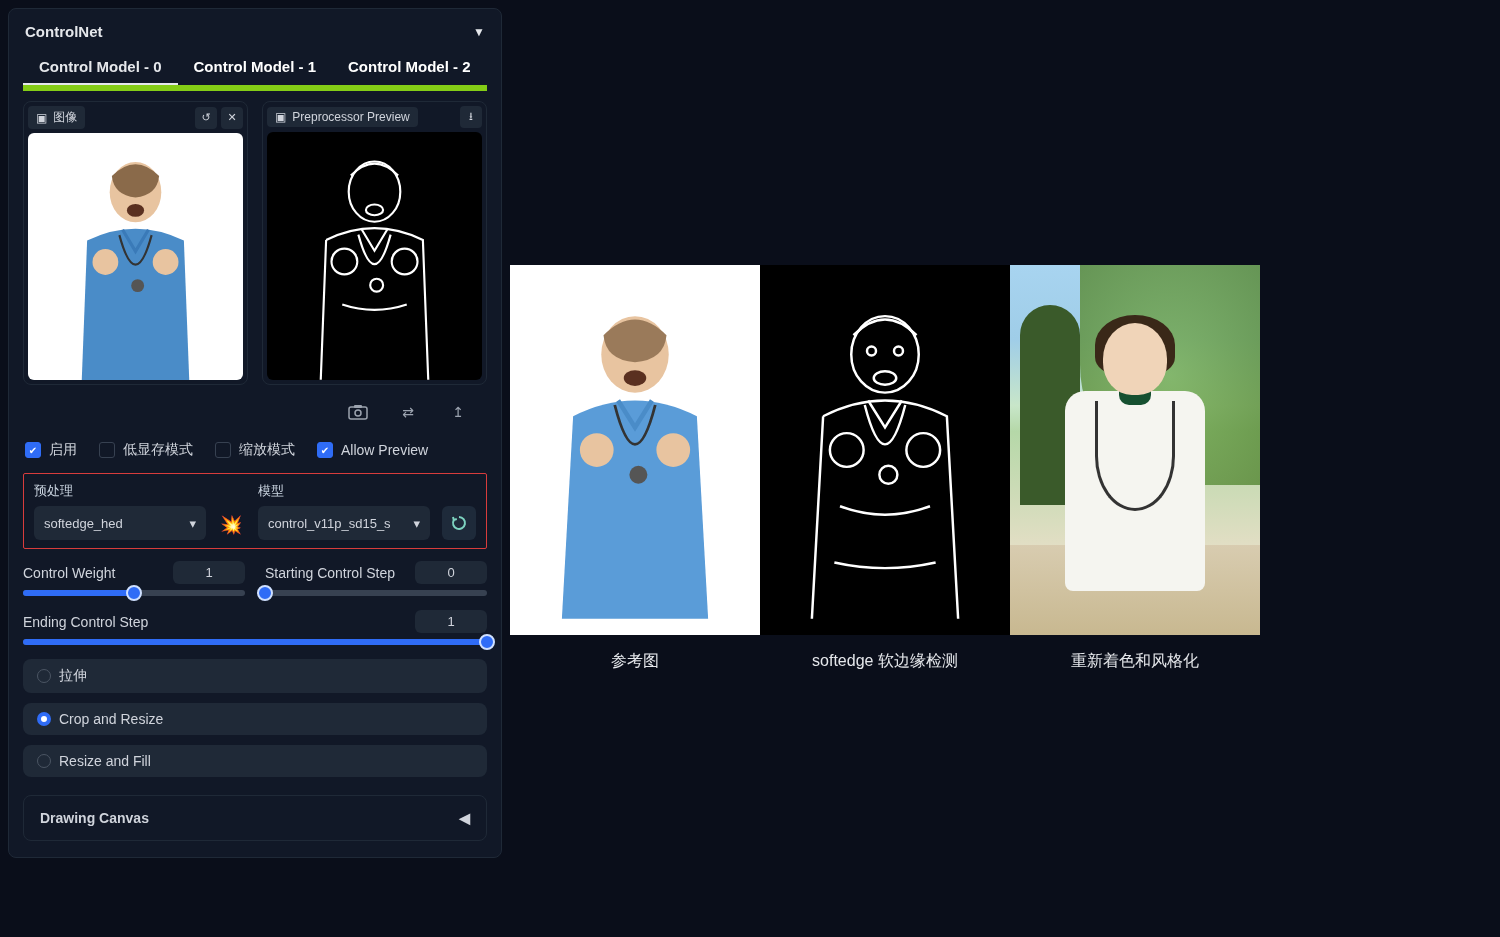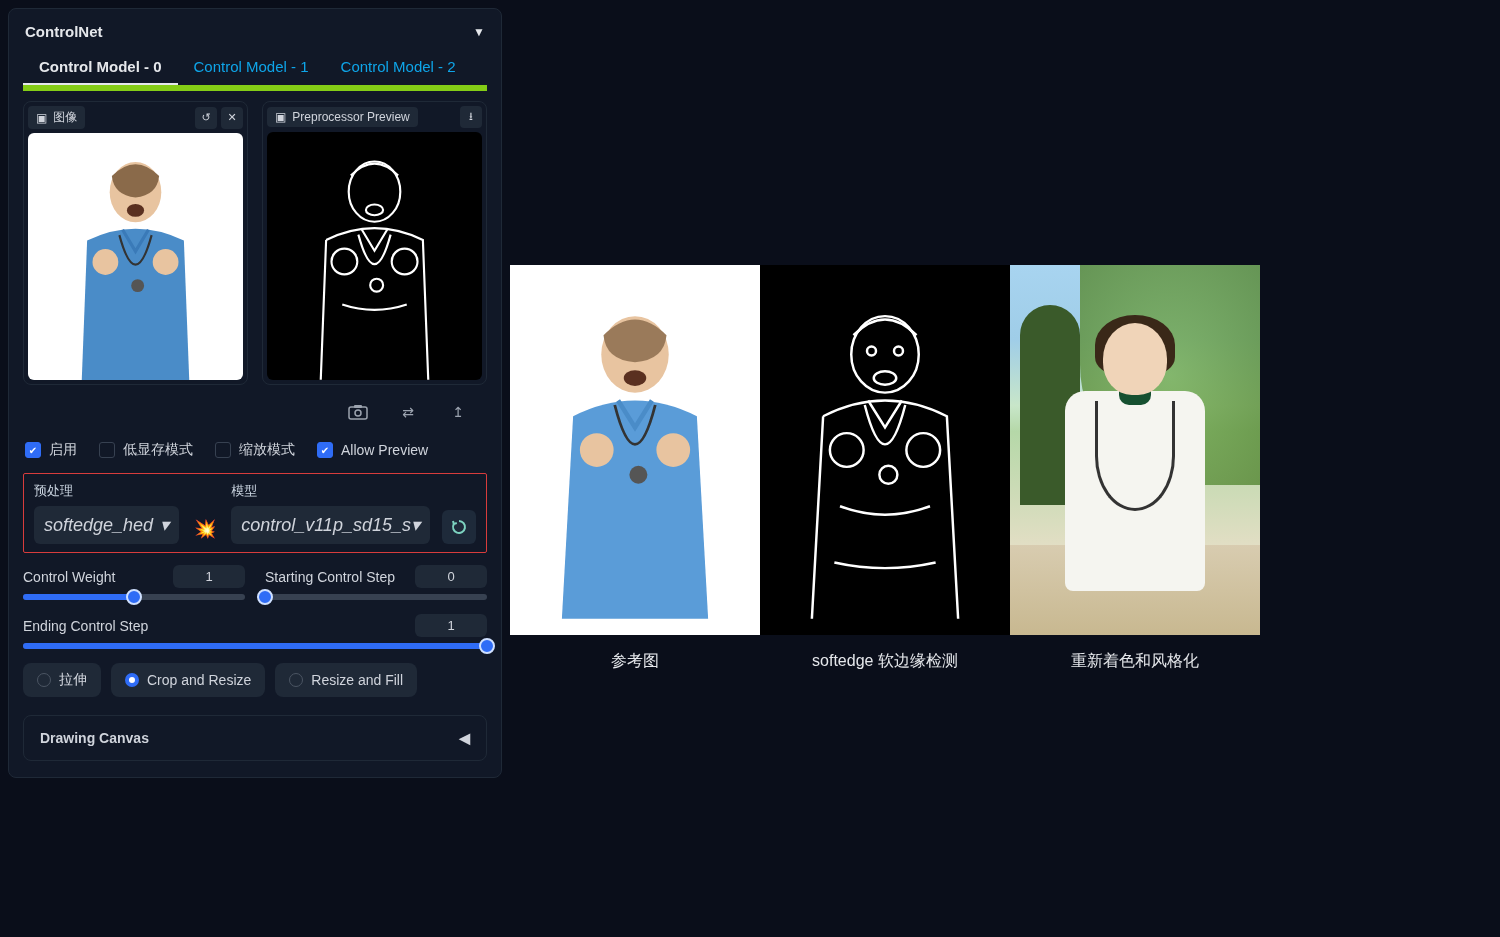--- a/index.html
+++ b/index.html
@@ -35,24 +35,25 @@
 }
 .caret { font-size: 12px; }
 .tabs {
   display: flex;
   gap: 0;
   border-bottom: 6px solid #84cc16;
   margin-bottom: 10px;
 }
 .tab {
   padding: 8px 16px;
-  color: #0ea5e9;
+  color: #ffffff;
   border-bottom: 2px solid transparent;
   cursor: pointer;
   font-size: 15px;
+  font-weight: bold;
 }
 .tab.active {
   color: #e5e7eb;
   border-bottom-color: #e5e7eb;
   font-weight: 600;
 }
 .image-row {
   display: flex;
   gap: 14px;
   margin-bottom: 10px;
@@ -152,23 +153,22 @@
 .field-col { flex: 1; display: flex; flex-direction: column; gap: 6px; }
 .field-label { font-size: 13px; color: #cbd5e1; }
 .dropdown {
   background: #1f2937;
   border-radius: 6px;
   padding: 8px 10px;
   display: flex;
   justify-content: space-between;
   align-items: center;
   cursor: pointer;
-  font-size: 18px;
+  font-size: 13px;
   min-height: 34px;
-  font-style: italic;
 }
 .spark { width: 28px; text-align: center; font-size: 18px; padding-bottom: 4px;}
 .refresh-btn {
   width: 34px; height: 34px;
   background: #1e2a3a;
   border-radius: 6px;
   display: inline-flex;
   align-items: center;
   justify-content: center;
   cursor: pointer;
@@ -205,21 +205,21 @@
   top: 50%;
   width: 16px; height: 16px;
   background: #2f6cf6;
   border-radius: 50%;
   transform: translate(-50%, -50%);
   border: 2px solid #cfe0ff;
 }
 .two-col { display: flex; gap: 20px; }
 .two-col > * { flex: 1; }
 .section-label { font-size: 14px; margin-bottom: 10px; }
-.radio-row { display: flex; gap: 10px; }
+.radio-row { display: flex; gap: 10px; flex-direction: column; }
 .radio-pill {
   background: #1f2937;
   border-radius: 8px;
   padding: 8px 14px;
   display: flex;
   align-items: center;
   gap: 8px;
   cursor: pointer;
   font-size: 14px;
 }

